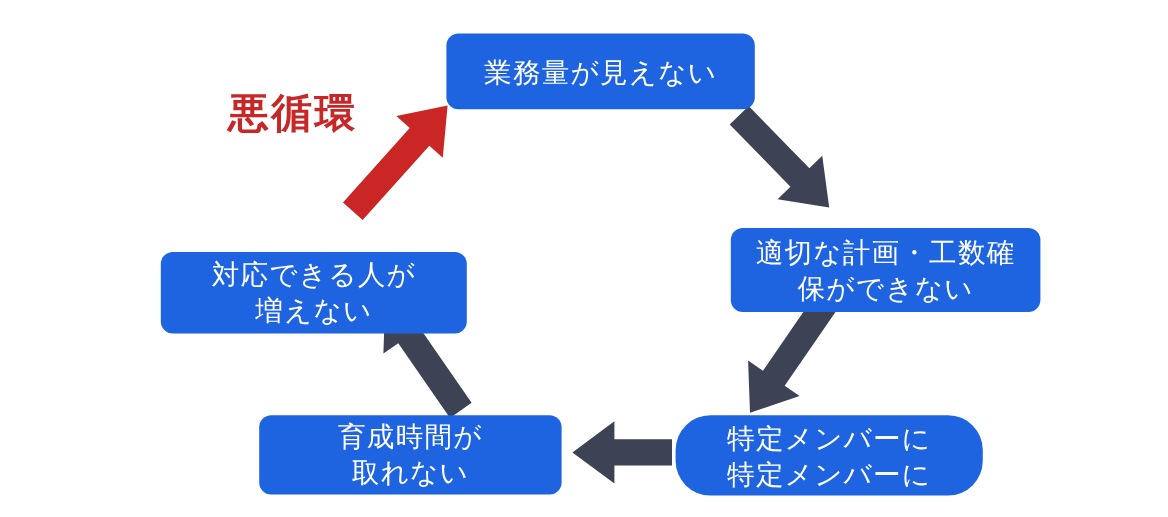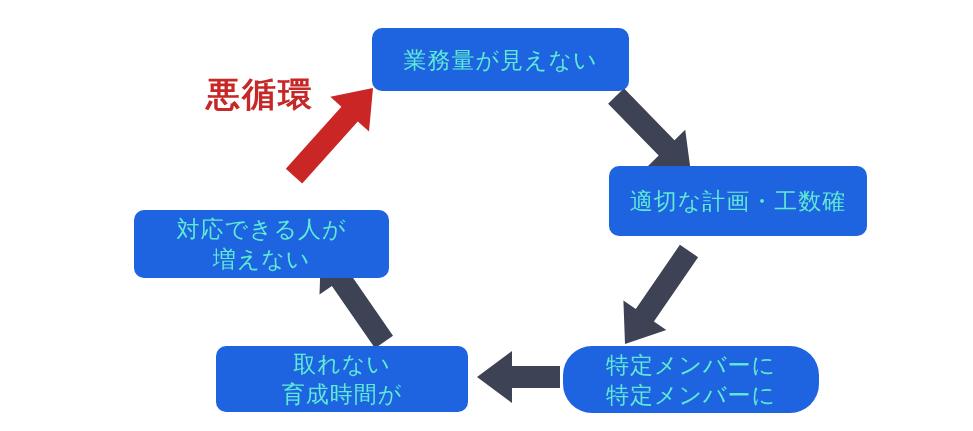--- a/index.html
+++ b/index.html
@@ -19,39 +19,39 @@
     position: absolute;
     left: 0;
     top: 0;
     width: 973px;
     height: 431px;
   }
   .node {
     position: absolute;
     background: #1e64e1;
     border-radius: 10px;
-    color: #5eead4;
+    color: #ffffff;
     display: flex;
     flex-direction: column;
     align-items: center;
     justify-content: center;
     text-align: center;
     font-size: 23px;
     line-height: 30px;
     font-weight: 500;
     letter-spacing: 1px;
   }
   .node-workload  { left: 372px; top: 28px;  width: 257px; height: 63px; }
-  .node-planning  { left: 609px; top: 166px; width: 258px; height: 70px; }
+  .node-planning  { left: 609px; top: 190px; width: 258px; height: 70px; }
   .node-members   { left: 563px; top: 346px; width: 256px; height: 67px; border-radius: 29px; }
   .node-training  { left: 216px; top: 346px; width: 252px; height: 66px; }
   .node-capable   { left: 134px; top: 178px; width: 255px; height: 68px; margin-top: 32px; }
   .cycle-label {
     position: absolute;
-    left: 206px;
+    left: 190px;
     top: 72px;
     color: #c62828;
     font-size: 34px;
     font-weight: bold;
     letter-spacing: 2px;
     white-space: nowrap;
   }
 </style>
 </head>
 <body>
@@ -68,30 +68,31 @@
 
   <div class="cycle-label">悪循環</div>
 
   <div class="node node-workload">
     <span>業務量が見えない</span>
     <span></span>
   </div>
 
   <div class="node node-planning">
     <span>適切な計画・工数確</span>
+    <span>保ができない</span>
   </div>
 
   <div class="node node-members">
     <span>特定メンバーに</span>
     <span>特定メンバーに</span>
   </div>
 
   <div class="node node-training">
+    <span>育成時間が</span>
     <span>取れない</span>
-    <span>育成時間が</span>
   </div>
 
   <div class="node node-capable">
     <span>対応できる人が</span>
     <span>増えない</span>
   </div>
 
 </div>
 
 </body></html>

